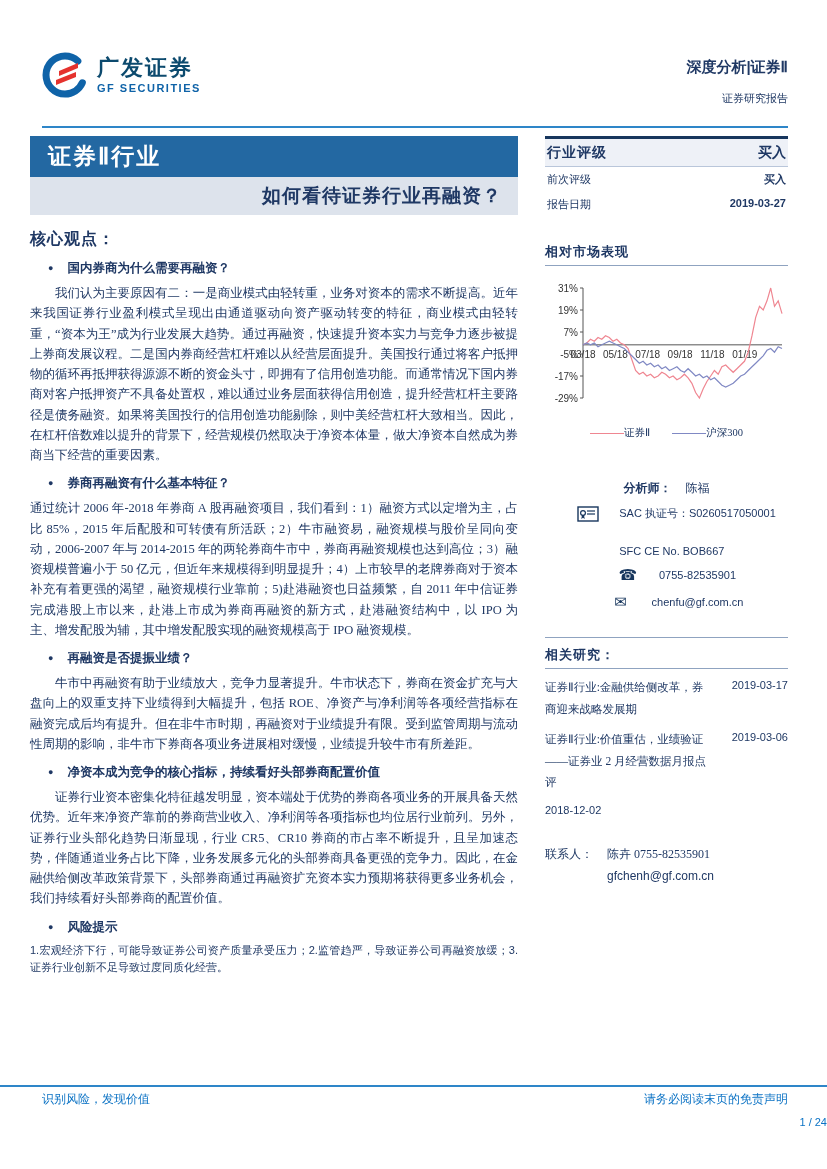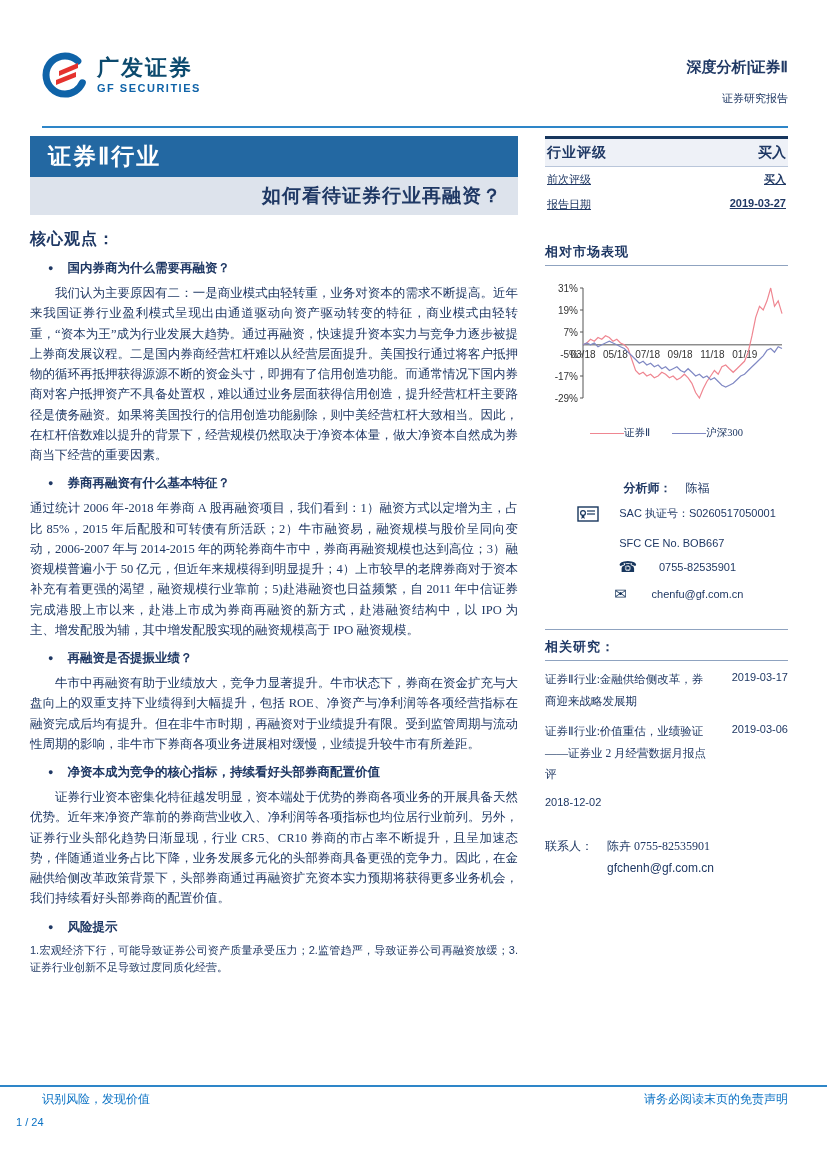--- a/index.html
+++ b/index.html
@@ -36,57 +36,57 @@
   .para { font-size:12.5px; line-height:1.62; text-align:justify; }
   .para.indent { text-indent:2em; }
 
   
   .sidebar { position:absolute; left:545px; top:136px; width:243px; font-size:11px; }
   .rating-table { border-top:3px solid #17365d; }
   .rating-row-head { display:flex; justify-content:space-between; align-items:center; background:#eef1f7;
                      padding:5px 2px 4px 2px; border-bottom:1px solid #b9c6da; }
   .rating-row-head .lbl { font-size:14px; font-weight:bold; letter-spacing:1px; }
   .rating-row-head .val { font-size:14px; font-weight:bold; }
-  .rating-row { display:flex; justify-content:space-between; padding:5px 2px;text-decoration:underline; }
+  .rating-row { display:flex; justify-content:space-between; padding:5px 2px; }
   .rating-row .lbl { font-size:11px; }
   .rating-row .val { font-size:11px; font-weight:bold; font-family:"Liberation Sans", sans-serif; }
 
   .side-section-head { font-size:13px; font-weight:bold; letter-spacing:1px; padding-bottom:4px;
                        border-bottom:1px solid #8fa3c0; }
   .market-head { margin-top:26px; }
   .chart-box { margin-top:14px; }
   .legend { display:flex; justify-content:center; gap:22px; margin-top:6px; font-size:10.5px; }
   .legend-item { display:flex; align-items:center; }
   .legend-line { display:inline-block; width:34px; height:0; border-top:1px solid; }
 
   .analyst { margin-top:40px; }
   .a-row { display:flex; margin-bottom:9px; align-items:center;justify-content:center; }
   .a-label { width:62px; font-size:12px; font-weight:bold; }
   .a-icon { width:62px; display:flex; justify-content:center; font-size:15px; color:#17365d; }
   .a-val { font-size:11px; font-family:"Liberation Sans", sans-serif; }
   .a-val.cn { font-family:"Liberation Serif", serif; font-size:12px; }
-  .cert-rows { display:flex; flex-direction:column; gap:16px; }
+  .cert-rows { display:flex; flex-direction:column; gap:24px; }
 
   .related { margin-top:26px; }
   .related-head { border-top:1px solid #8fa3c0; padding-top:8px; }
   .related-list { margin-top:8px; }
   .rel-item { display:flex; justify-content:space-between; margin-bottom:8px; }
   .rel-title { width:166px; font-size:11.5px; line-height:1.9; }
   .rel-date { font-size:11px; font-family:"Liberation Sans", sans-serif; white-space:nowrap; padding-top:2px; }
 
   .contact { margin-top:30px; }
   .c-row { display:flex; margin-bottom:6px; }
   .c-label { width:62px; font-size:12px; }
   .c-val { font-size:12px; }
 
   
   .footer-rule { position:absolute; left:0; top:1085px; width:827px; height:2px; background:#2e86c8; }
   .footer { position:absolute; left:42px; top:1091px; width:746px; display:flex; justify-content:space-between;
             font-size:12px; color:#0b72c4; font-family:"Liberation Sans", sans-serif; }
-  .page-num { position:absolute; left:0; top:1116px; width:827px; text-align:left; font-size:11px;
+  .page-num { position:absolute; left:0; top:1116px; width:827px; text-align:right; font-size:11px;
               color:#0b72c4; font-family:"Liberation Sans", sans-serif;padding-left:16px; }
 
   svg text { font-family:"Liberation Sans", sans-serif; }
 </style>
 </head>
 <body>
 
 <div class="page">
 
   <div class="header">

